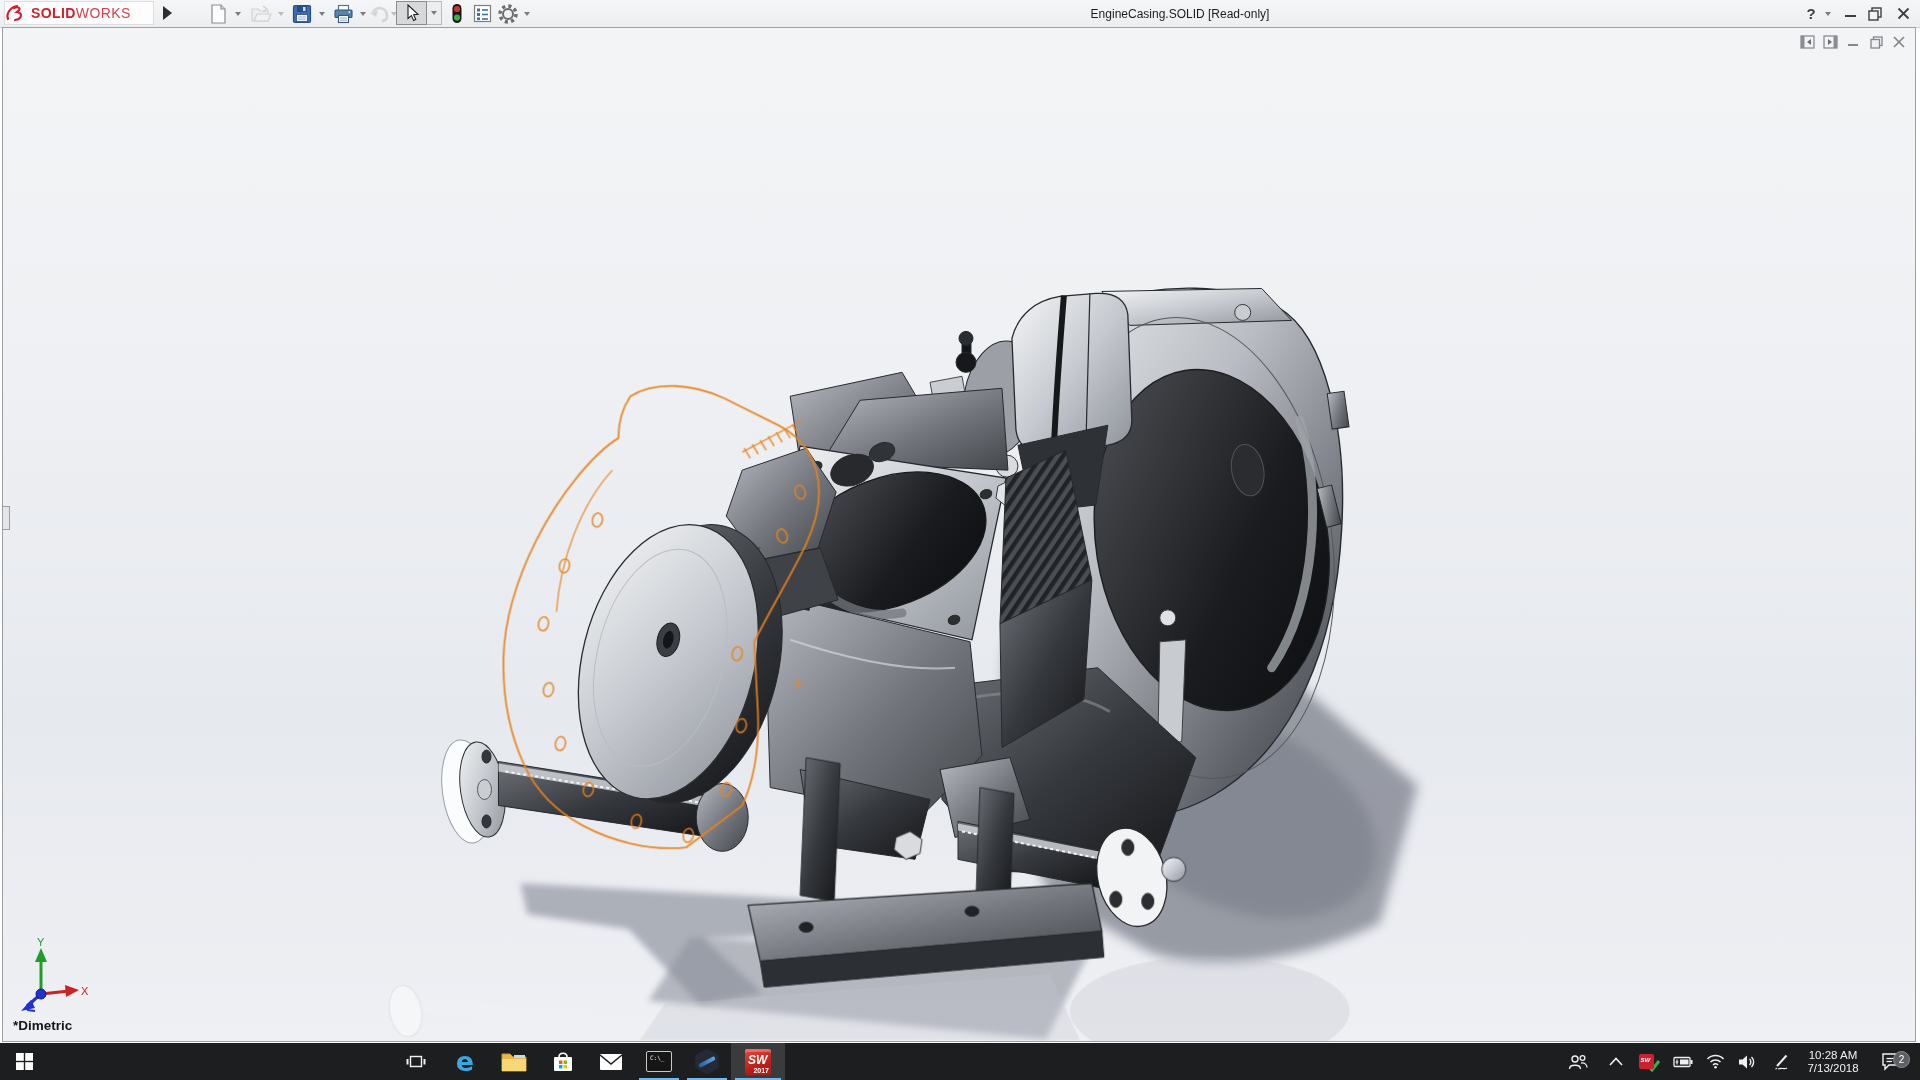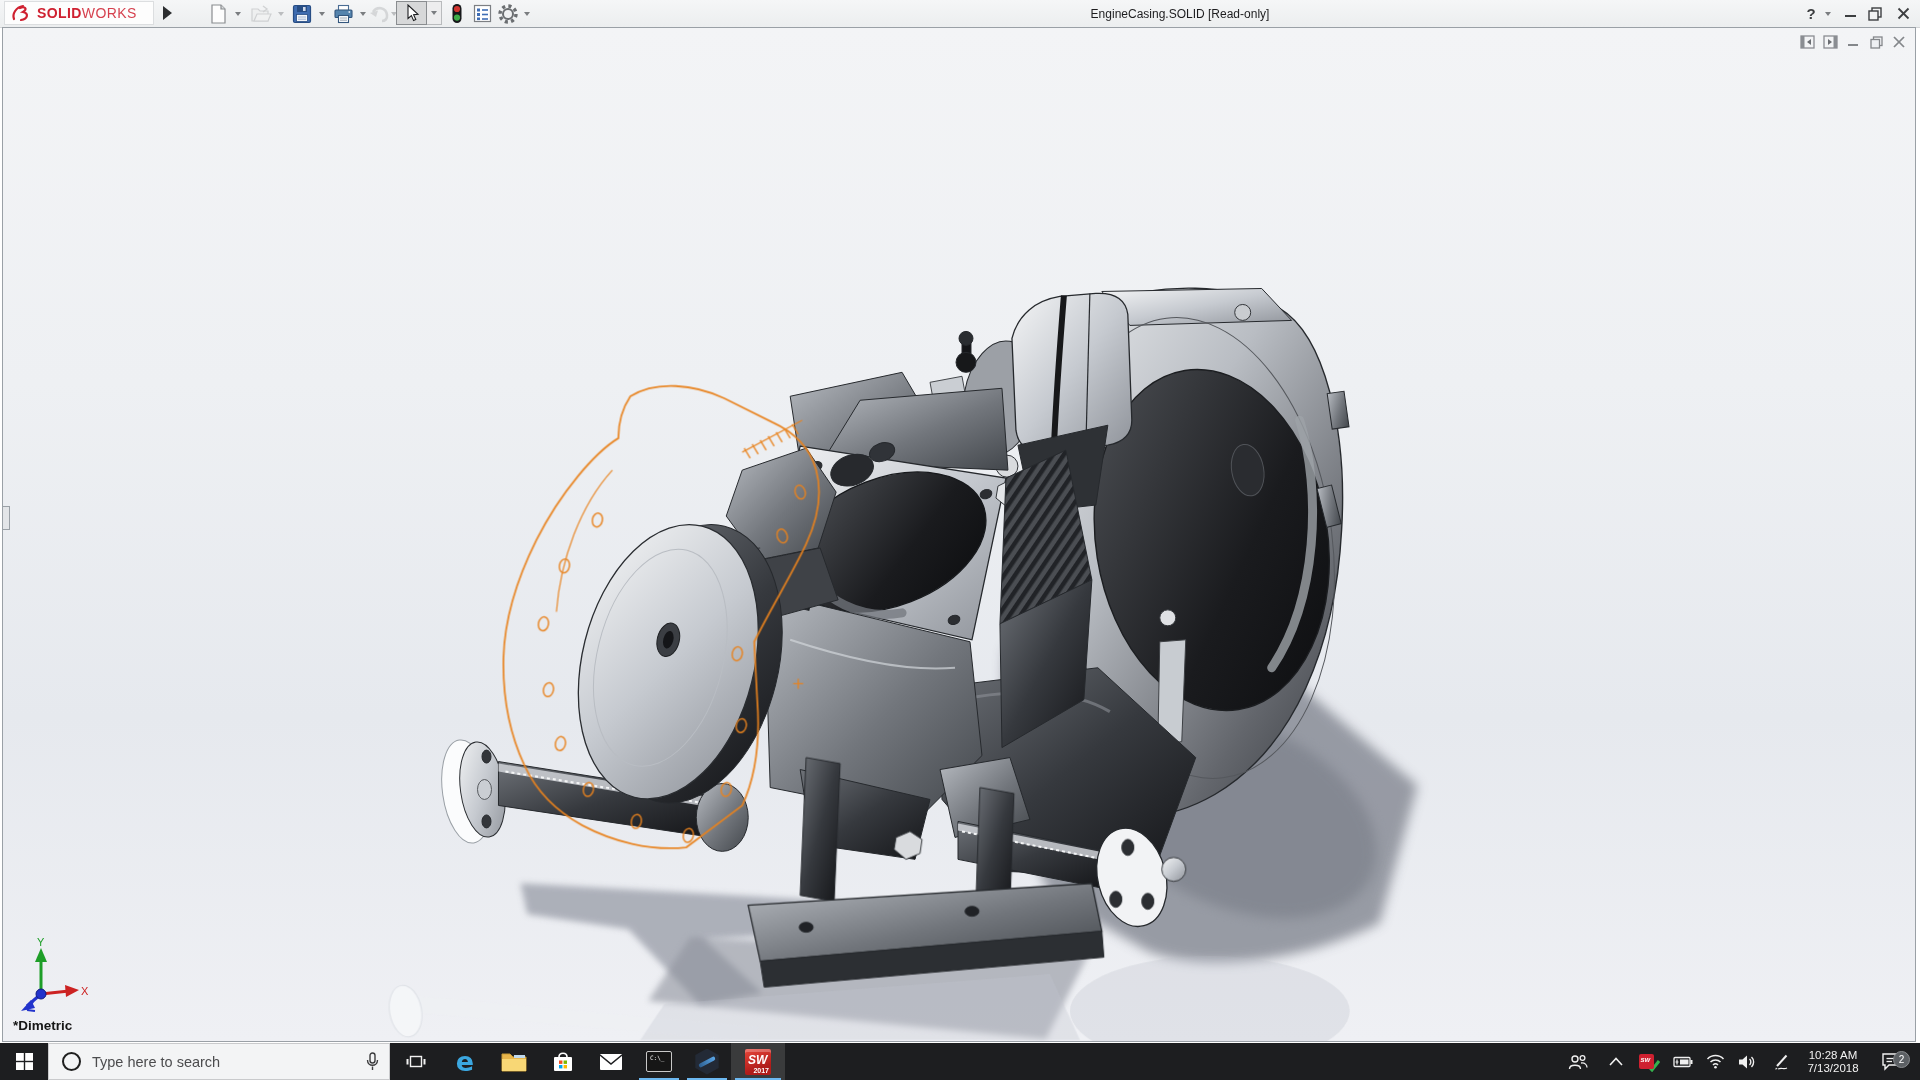--- a/index.html
+++ b/index.html
@@ -3,21 +3,21 @@
 <meta charset="utf-8">
 <style>
   html,body{margin:0;padding:0;background:#fff;}
   #screen{position:relative;width:1920px;height:1080px;overflow:hidden;
     font-family:"Liberation Sans",sans-serif;-webkit-font-smoothing:antialiased;}
 
   
   .titlebar{position:absolute;left:0;top:0;width:1920px;height:27px;
     background:linear-gradient(#f5f6f7,#eceeef);border-bottom:1px solid #d2d4d6;}
   .logo-box{position:absolute;left:4px;top:1px;width:150px;height:24px;
-    background:#fdfdfd;border:1px solid #dcdee0;display:flex;align-items:center;padding-left:6px;box-sizing:border-box;}
+    background:#fdfdfd;border:1px solid #dcdee0;display:flex;align-items:center;padding-left:0;box-sizing:border-box;}
   .logo-text{font-size:14px;letter-spacing:.4px;color:#cf2030;margin-left:4px;}
   .logo-text b{font-weight:700;} .logo-text span{font-weight:300;opacity:.85;}
   .flyout-arrow{position:absolute;left:160px;top:4px;width:14px;height:18px;cursor:pointer;}
   .tbtn{position:absolute;top:2px;height:23px;display:flex;align-items:center;justify-content:center;cursor:pointer;}
   .caret{width:0;height:0;border-left:3.5px solid transparent;border-right:3.5px solid transparent;border-top:4px solid #7a7d80;}
   .tbtn.disabled{opacity:.45;}
   .select-box{position:absolute;left:396px;top:1px;width:31px;height:24px;background:#d7d8d9;
     border:1px solid #8a8d90;box-sizing:border-box;display:flex;align-items:center;justify-content:center;}
   .select-drop{position:absolute;left:427px;top:1px;width:15px;height:24px;border:1px solid #b9bbbd;border-left:none;
     box-sizing:border-box;display:flex;align-items:center;justify-content:center;background:#ededee;}
@@ -439,29 +439,20 @@
 
     <div class="start-btn">
       <svg width="17" height="17" viewBox="0 0 17 17">
         <rect x="0" y="0" width="7.8" height="7.8" fill="#fff"></rect>
           <rect x="9.2" y="0" width="7.8" height="7.8" fill="#fff"></rect>
         <rect x="0" y="9.2" width="7.8" height="7.8" fill="#fff"></rect>
           <rect x="9.2" y="9.2" width="7.8" height="7.8" fill="#fff"></rect>
       </svg>
     </div>
 
-    <div class="search-box">
-      <div class="search-circle"></div>
-      <span class="search-text">Type here to search</span>
-      <svg class="search-mic" width="13" height="20" viewBox="0 0 13 20">
-        <rect x="4" y="1" width="5" height="10" rx="2.5" fill="none" stroke="#3c3c3e" stroke-width="1.4"></rect>
-        <path d="M1.5,8 C1.5,15 11.5,15 11.5,8" fill="none" stroke="#3c3c3e" stroke-width="1.4"></path>
-        <line x1="6.5" y1="14.5" x2="6.5" y2="18" stroke="#3c3c3e" stroke-width="1.4"></line>
-      </svg>
-    </div>
 
     <div class="tb-slot" style="left:392px;">
       <svg width="20" height="18" viewBox="0 0 20 18">
         <rect x="4.5" y="3.5" width="11" height="10" fill="none" stroke="#f2f2f2" stroke-width="1.4"></rect>
         <rect x="0.5" y="6" width="2" height="5.5" fill="#f2f2f2"></rect>
         <rect x="17.5" y="6" width="2" height="5.5" fill="#f2f2f2"></rect>
       </svg>
     </div>
 
     <div class="tb-slot" style="left:441px;">

